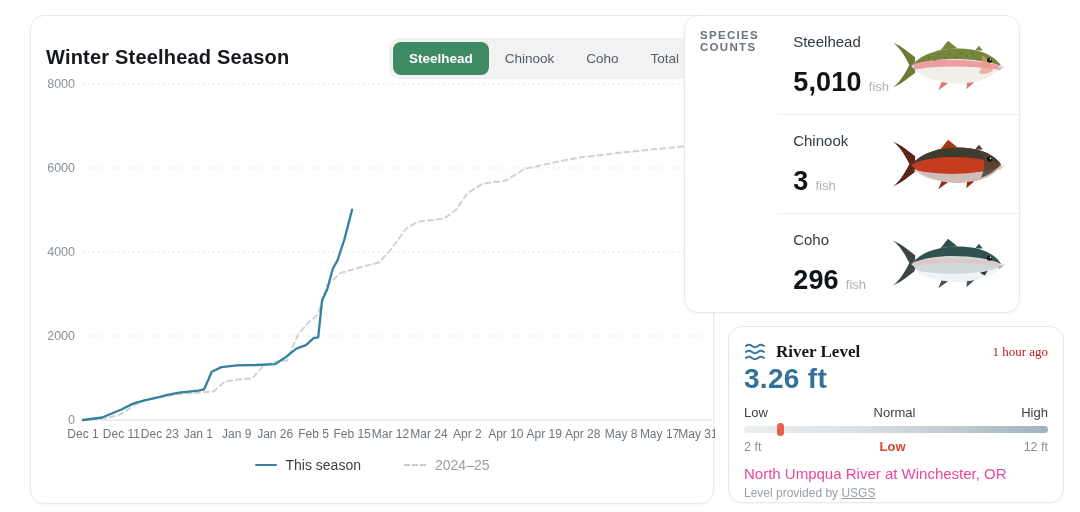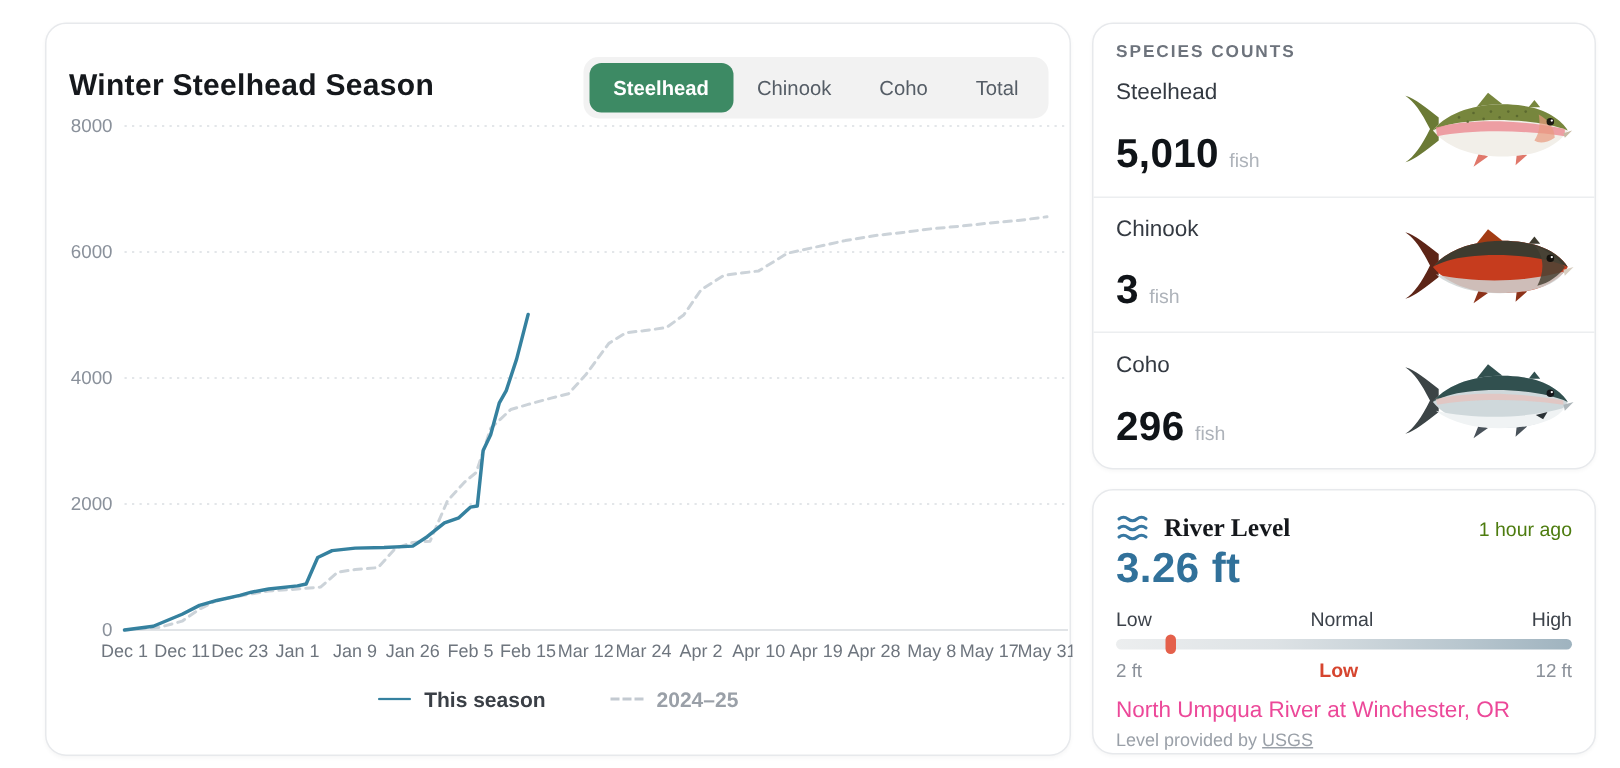--- a/index.html
+++ b/index.html
@@ -6,45 +6,45 @@
   html,body { width:1080px; height:512px; background:#ffffff; font-family:"Liberation Sans", sans-serif; overflow:hidden; }
   .card { position:absolute; background:#fff; border:1px solid #e7e9ec; border-radius:14px; box-shadow:0 1px 3px rgba(0,0,0,0.04); }
 
   
   .chart-card { left:30px; top:15px; width:684px; height:489px; padding:16px 0 0 0; }
   .chart-header { display:flex; justify-content:space-between; align-items:flex-start; padding:6px 14px 0 15px; }
   .chart-title { font-size:20px; font-weight:bold; color:#15181c; letter-spacing:0.2px; padding-top:8px; }
   .tab-group { display:flex; background:#f2f2f2; border-radius:10px; padding:4px; }
   .tab { font-size:13.5px; color:#555d66; padding:9px 16px; border-radius:8px; cursor:pointer; white-space:nowrap; }
   .tab.active { background:#3d8a64; color:#ffffff; font-weight:bold; }
-  .legend { display:flex; justify-content:center; gap:43px; align-items:center; margin-top:6px;font-weight:bold; }
+  .legend { display:flex; justify-content:center; gap:43px; align-items:center; margin-top:6px; }
   .legend-item { display:flex; align-items:center; gap:9px; font-size:14px; }
   .legend-line-solid { width:22px; height:0; border-top:2.5px solid #35819f; border-radius:2px; }
   .legend-line-dashed { width:22px; height:0; border-top:2.5px dashed #c3cad1; }
   .legend-label-current { color:#3a3f46; }
   .legend-label-prev { color:#9aa0a8; }
 
   
-  .species-card { left:728px; top:15px; width:336px; height:298px; display:flex; flex-direction:column; }
+  .species-card { left:684px; top:15px; width:336px; height:298px; display:flex; }
   .species-header { padding:13px 15px 0 15px; font-size:11.5px; font-weight:bold; letter-spacing:1.3px; color:#6d737c; }
   .species-rows { flex:1; display:flex; flex-direction:column; }
   .species-row { flex:1; display:flex; justify-content:space-between; align-items:center; padding:0 12px 0 15px; border-bottom:1px solid #eceef0; }
   .species-row:last-child { border-bottom:none; }
   .species-name { font-size:15px; color:#343a42; margin-bottom:5px; }
   .species-count-row { display:flex; align-items:baseline; gap:7px; }
   .species-count { font-size:27px; font-weight:bold; color:#101418; letter-spacing:0.2px; }
   .species-unit { font-size:13px; color:#aeb3ba;margin-top:24px; }
   .fish-art { width:118px; height:58px; flex:none; }
 
   
   .river-card { left:728px; top:326px; width:336px; height:177px; padding:15px 15px 12px 15px; }
   .river-header { display:flex; justify-content:space-between; align-items:center; }
   .river-title-wrap { display:flex; align-items:center; gap:8px;font-family:Liberation Serif, serif; }
   .river-title { font-size:17px; font-weight:bold; color:#15181c; }
-  .river-updated { font-size:13px; color:#4d7c0f; }
+  .river-updated { font-size:13px; color:#b91c1c;font-family:Liberation Serif, serif; }
   .river-value { font-size:28px; font-weight:bold; color:#31719a; margin-top:1px; letter-spacing:0.3px; }
   .gauge-scale { display:flex; justify-content:space-between; font-size:13px; color:#3c424a; margin-top:10px; }
   .gauge-track { position:relative; height:7px; border-radius:4px; margin-top:6px;
     background:linear-gradient(90deg, #eceeef 0%, #dde2e5 35%, #b9c7cf 75%, #9fb3bf 100%); }
   .gauge-marker { position:absolute; top:-3px; width:7px; height:13px; border-radius:4px; background:#e4604b; }
   .gauge-bounds { display:flex; justify-content:space-between; align-items:center; font-size:12.5px; color:#8b919a; margin-top:6px; }
   .gauge-status { font-size:13px; font-weight:bold; color:#d6452f; }
   .river-station { font-size:15px; color:#ec4899; margin-top:11px; }
   .river-attrib { font-size:12px; color:#9aa0a8; margin-top:4px; }
   .river-attrib a { color:#9aa0a8; text-decoration:underline; cursor:pointer; }

